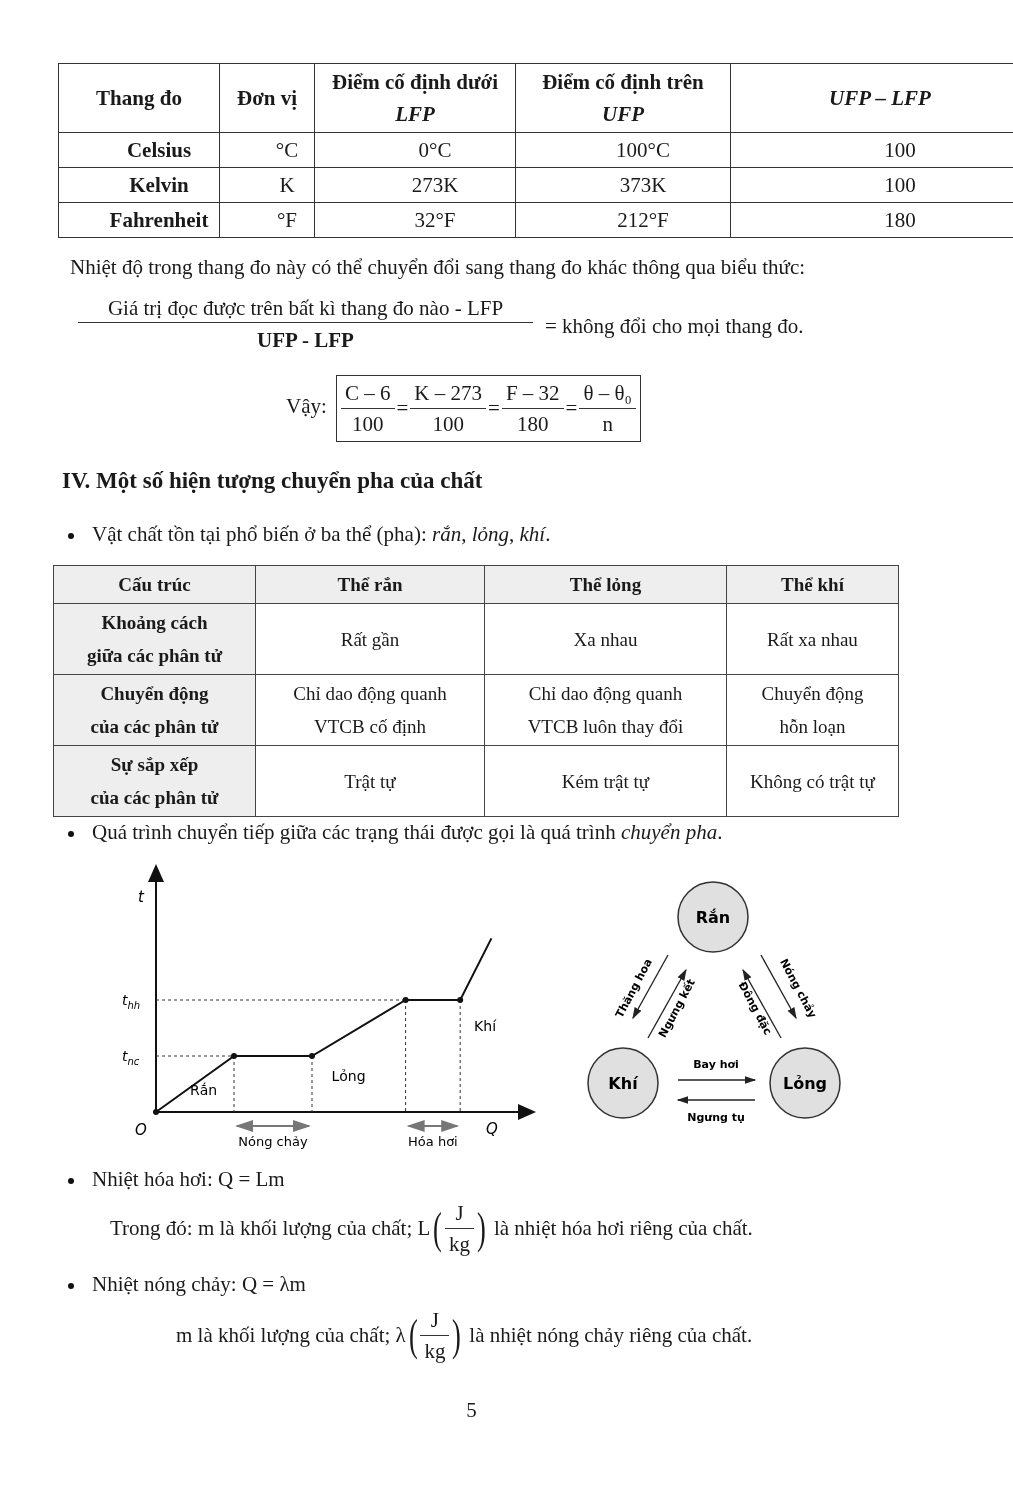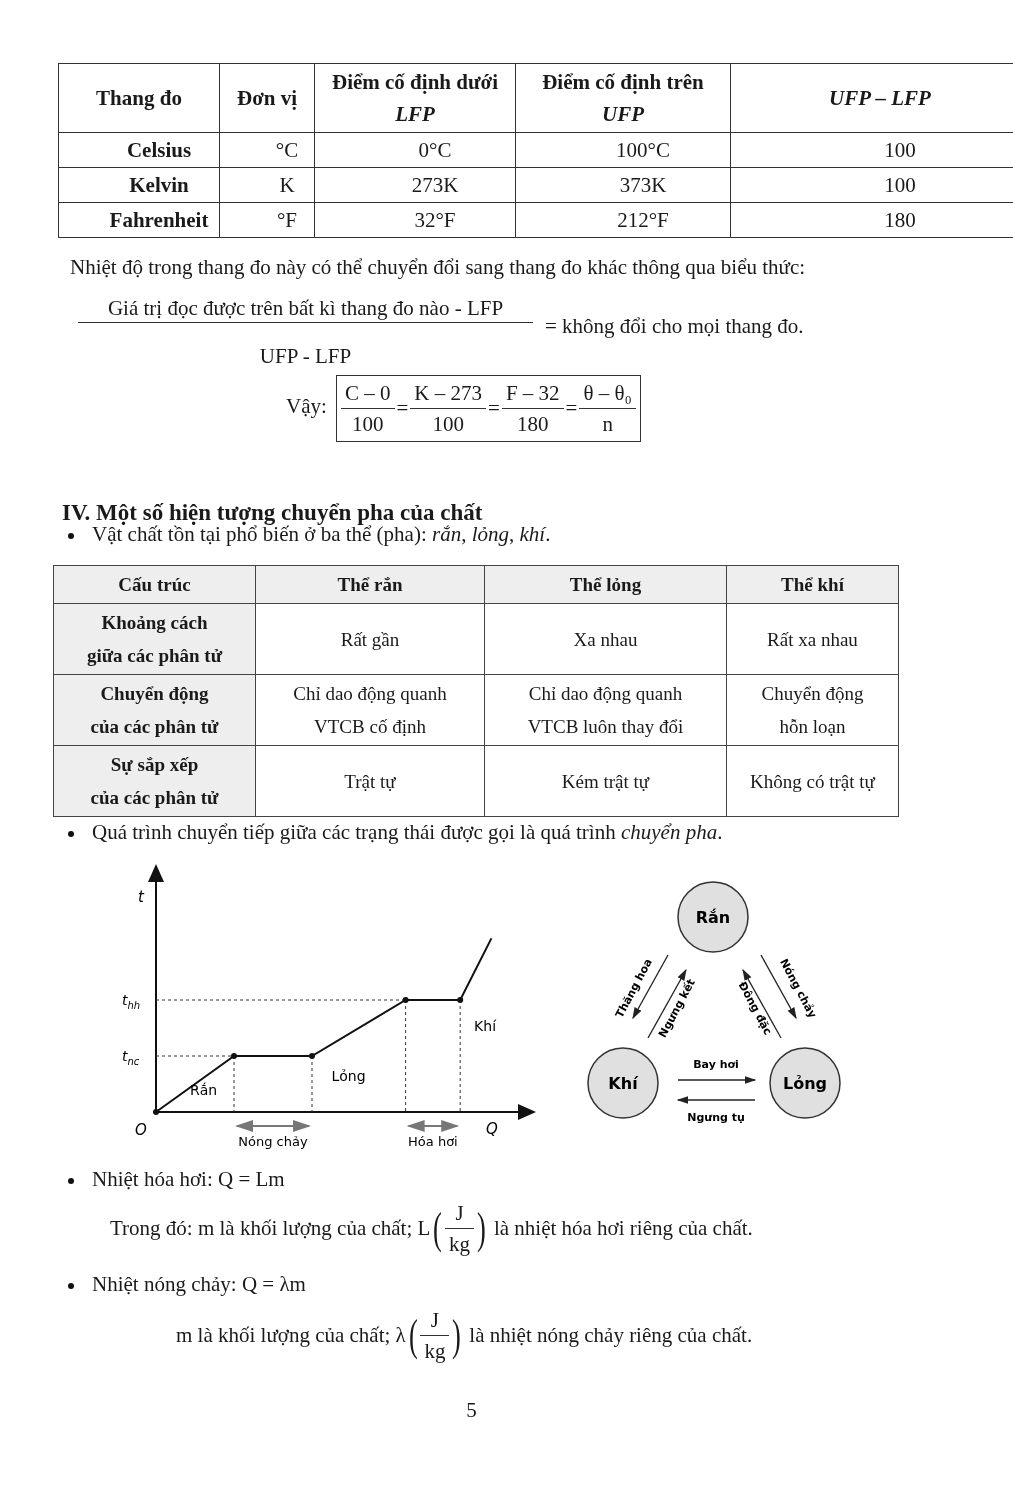--- a/index.html
+++ b/index.html
@@ -71,30 +71,30 @@
     <td>212°F</td>
     <td>180</td>
   </tr>
 </tbody>
   </table>
 
 <div class="abs" style="left:70px; top:255px;">Nhiệt độ trong thang đo này có thể chuyển đổi sang thang đo khác thông qua biểu thức:</div>
 
 <div class="abs" style="left:78px; top:294px; width:455px; text-align:center;">
   <div style="line-height:28px;">Giá trị đọc được trên bất kì thang đo nào - LFP</div>
-  <div class="frac-line" style="line-height:30px; padding-top:18px;">UFP - LFP</div>
+  <div class="frac-line" style="line-height:30px; padding-top:2px;font-weight:bold;">UFP - LFP</div>
 </div>
 <div class="abs" style="left:545px; top:314px;">= không đổi cho mọi thang đo.</div>
 
 <div class="abs" style="left:286px; top:394px;">Vậy:</div>
 <div class="abs boxed" style="left:336px; top:375px; padding:2px 4px;">
-  <span class="sfrac"><span>C – 0</span><span class="den">100</span></span><span class="eq">=</span><span class="sfrac"><span>K – 273</span><span class="den">100</span></span><span class="eq">=</span><span class="sfrac"><span>F – 32</span><span class="den">180</span></span><span class="eq">=</span><span class="sfrac"><span>θ – θ₀</span><span class="den">n</span></span>
-</div>
-
-<h2 class="abs" style="left:62px; top:500px;">IV. Một số hiện tượng chuyển pha của chất</h2>
+  <span class="sfrac"><span>C – 6</span><span class="den">100</span></span><span class="eq">=</span><span class="sfrac"><span>K – 273</span><span class="den">100</span></span><span class="eq">=</span><span class="sfrac"><span>F – 32</span><span class="den">180</span></span><span class="eq">=</span><span class="sfrac"><span>θ – θ₀</span><span class="den">n</span></span>
+</div>
+
+<h2 class="abs" style="left:62px; top:468px;">IV. Một số hiện tượng chuyển pha của chất</h2>
 <div class="abs" style="left:68px; top:522px;">
   <span class="bullet"></span><span>Vật chất tồn tại phổ biến ở ba thể (pha): </span><i>rắn</i><span>, </span><i>lỏng</i><span>, </span><i>khí</i><span>.</span>
 </div>
 
 <table id="t2" class="abs">
   <tbody>
       <tr class="top">
     <td class="hdr" style="width:193px">Cấu trúc</td>
     <td class="hdr" style="width:220px">Thể rắn</td>
     <td class="hdr" style="width:233px">Thể lỏng</td>

